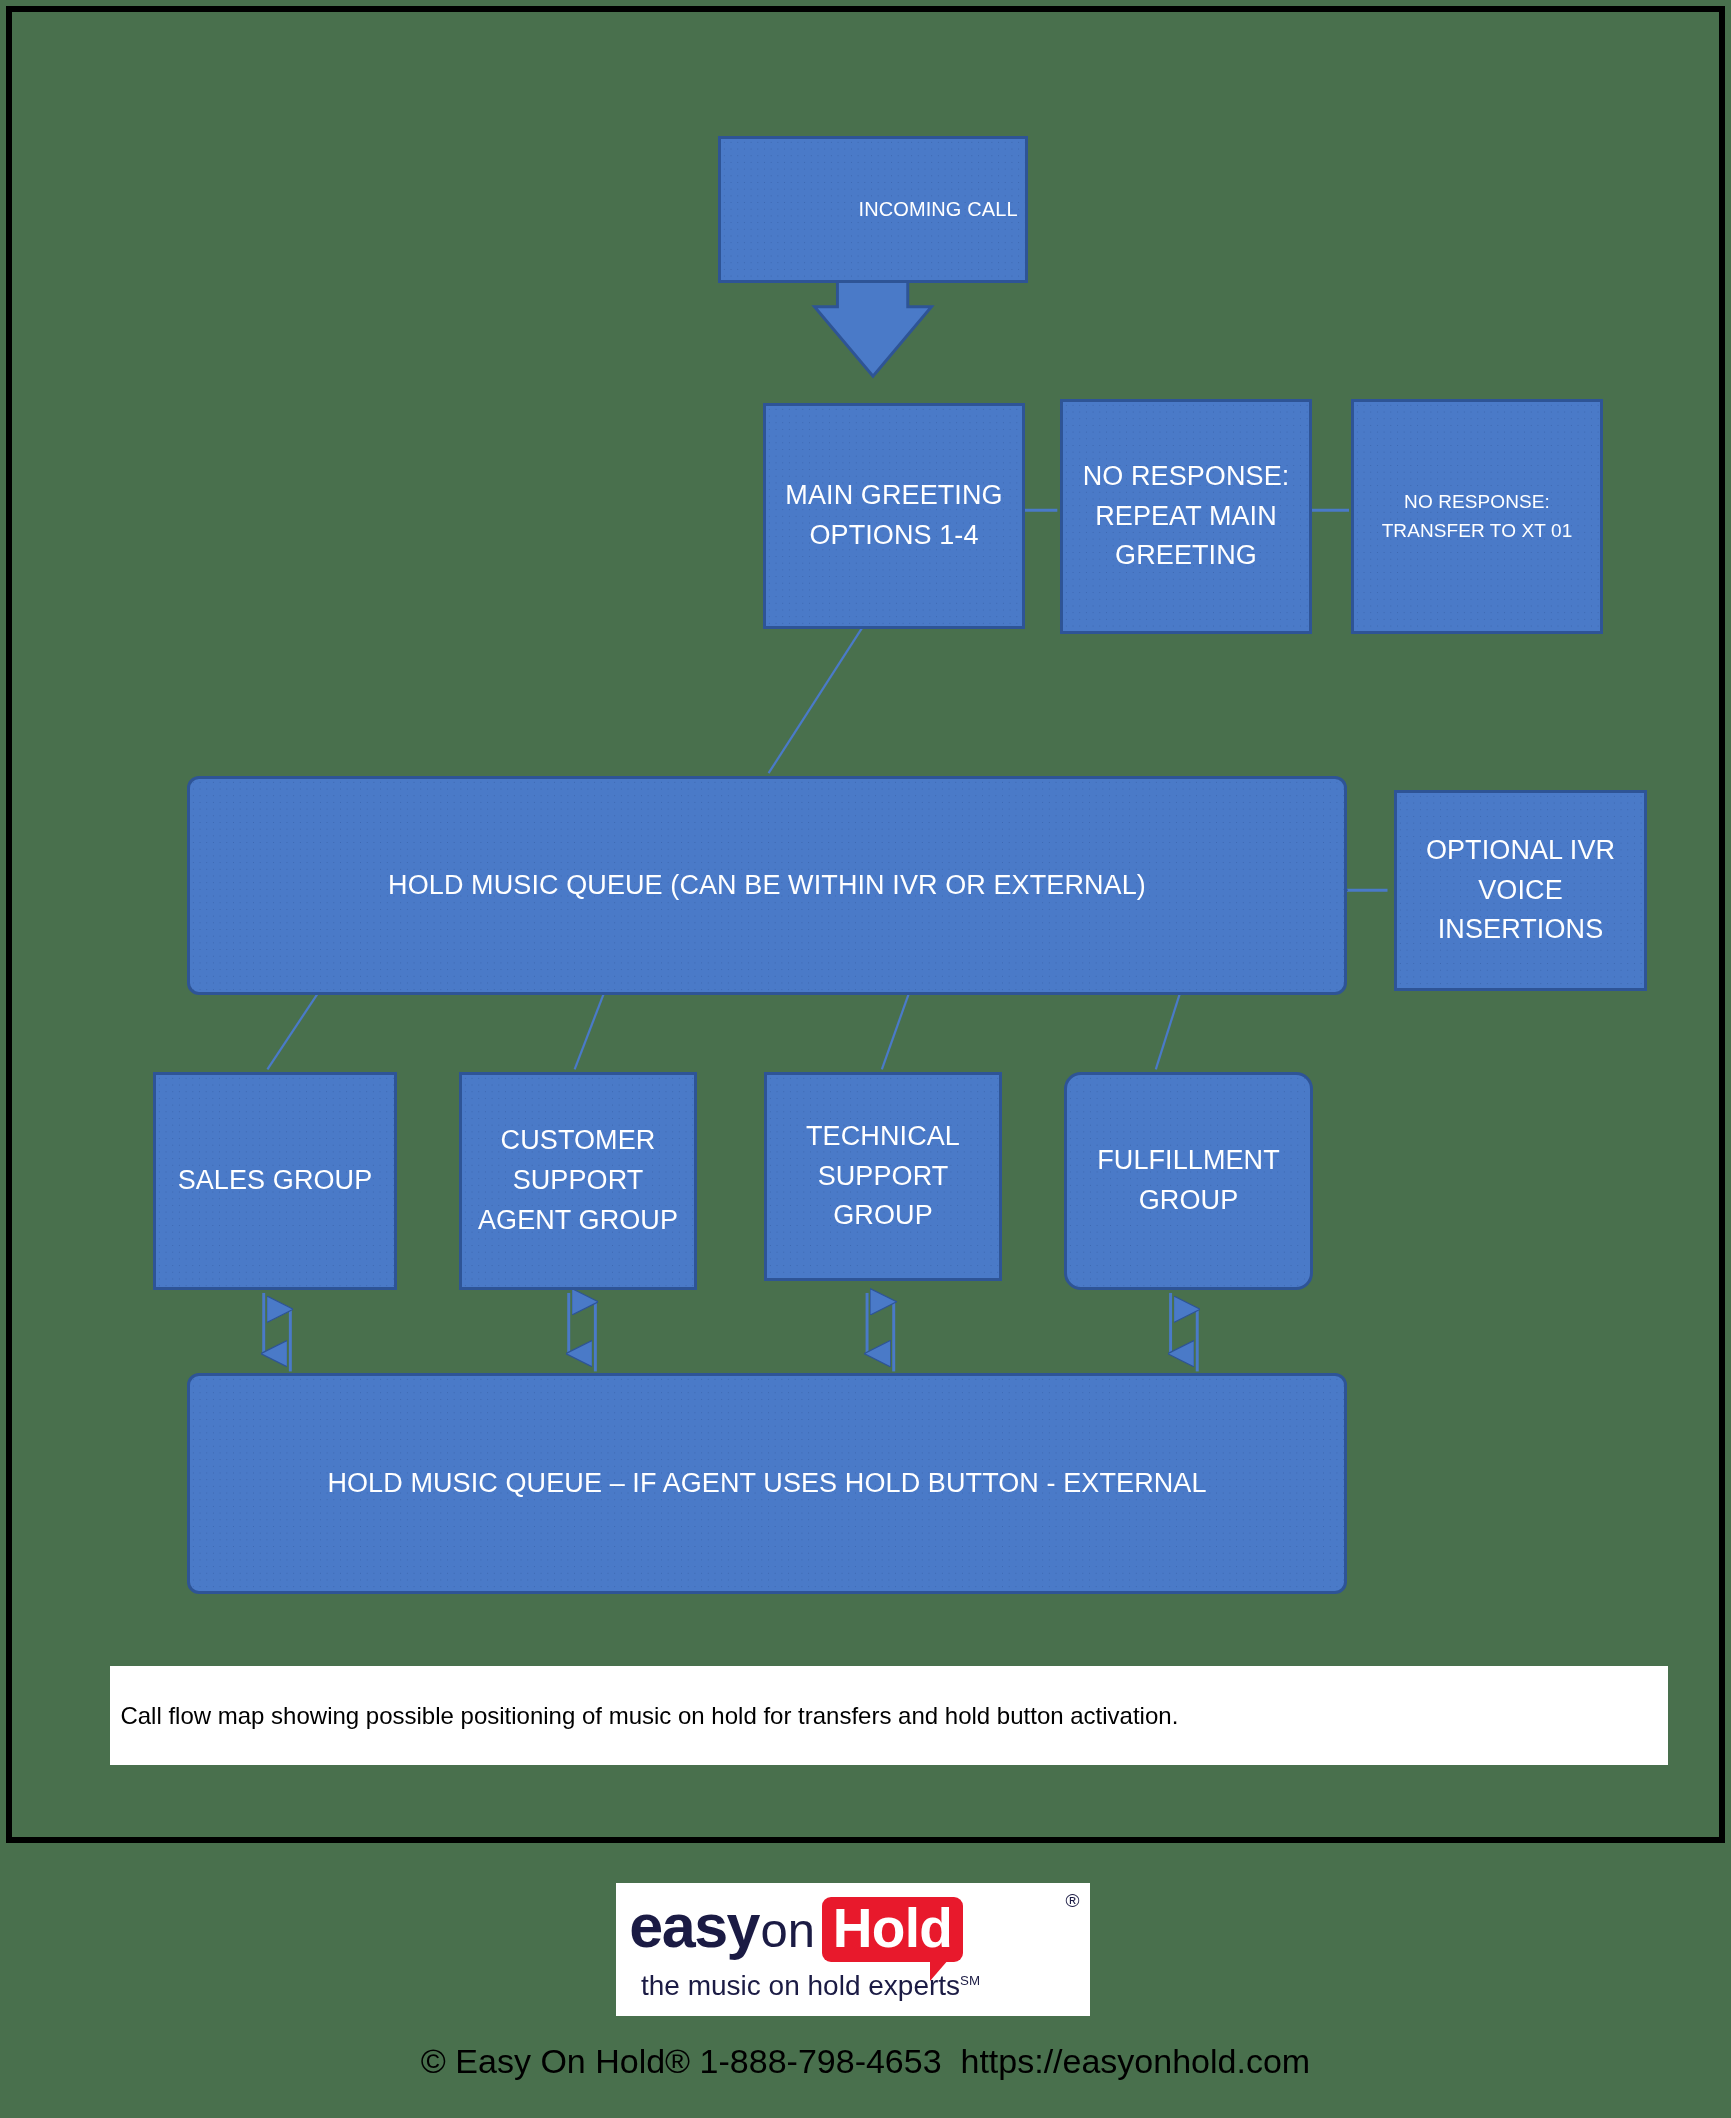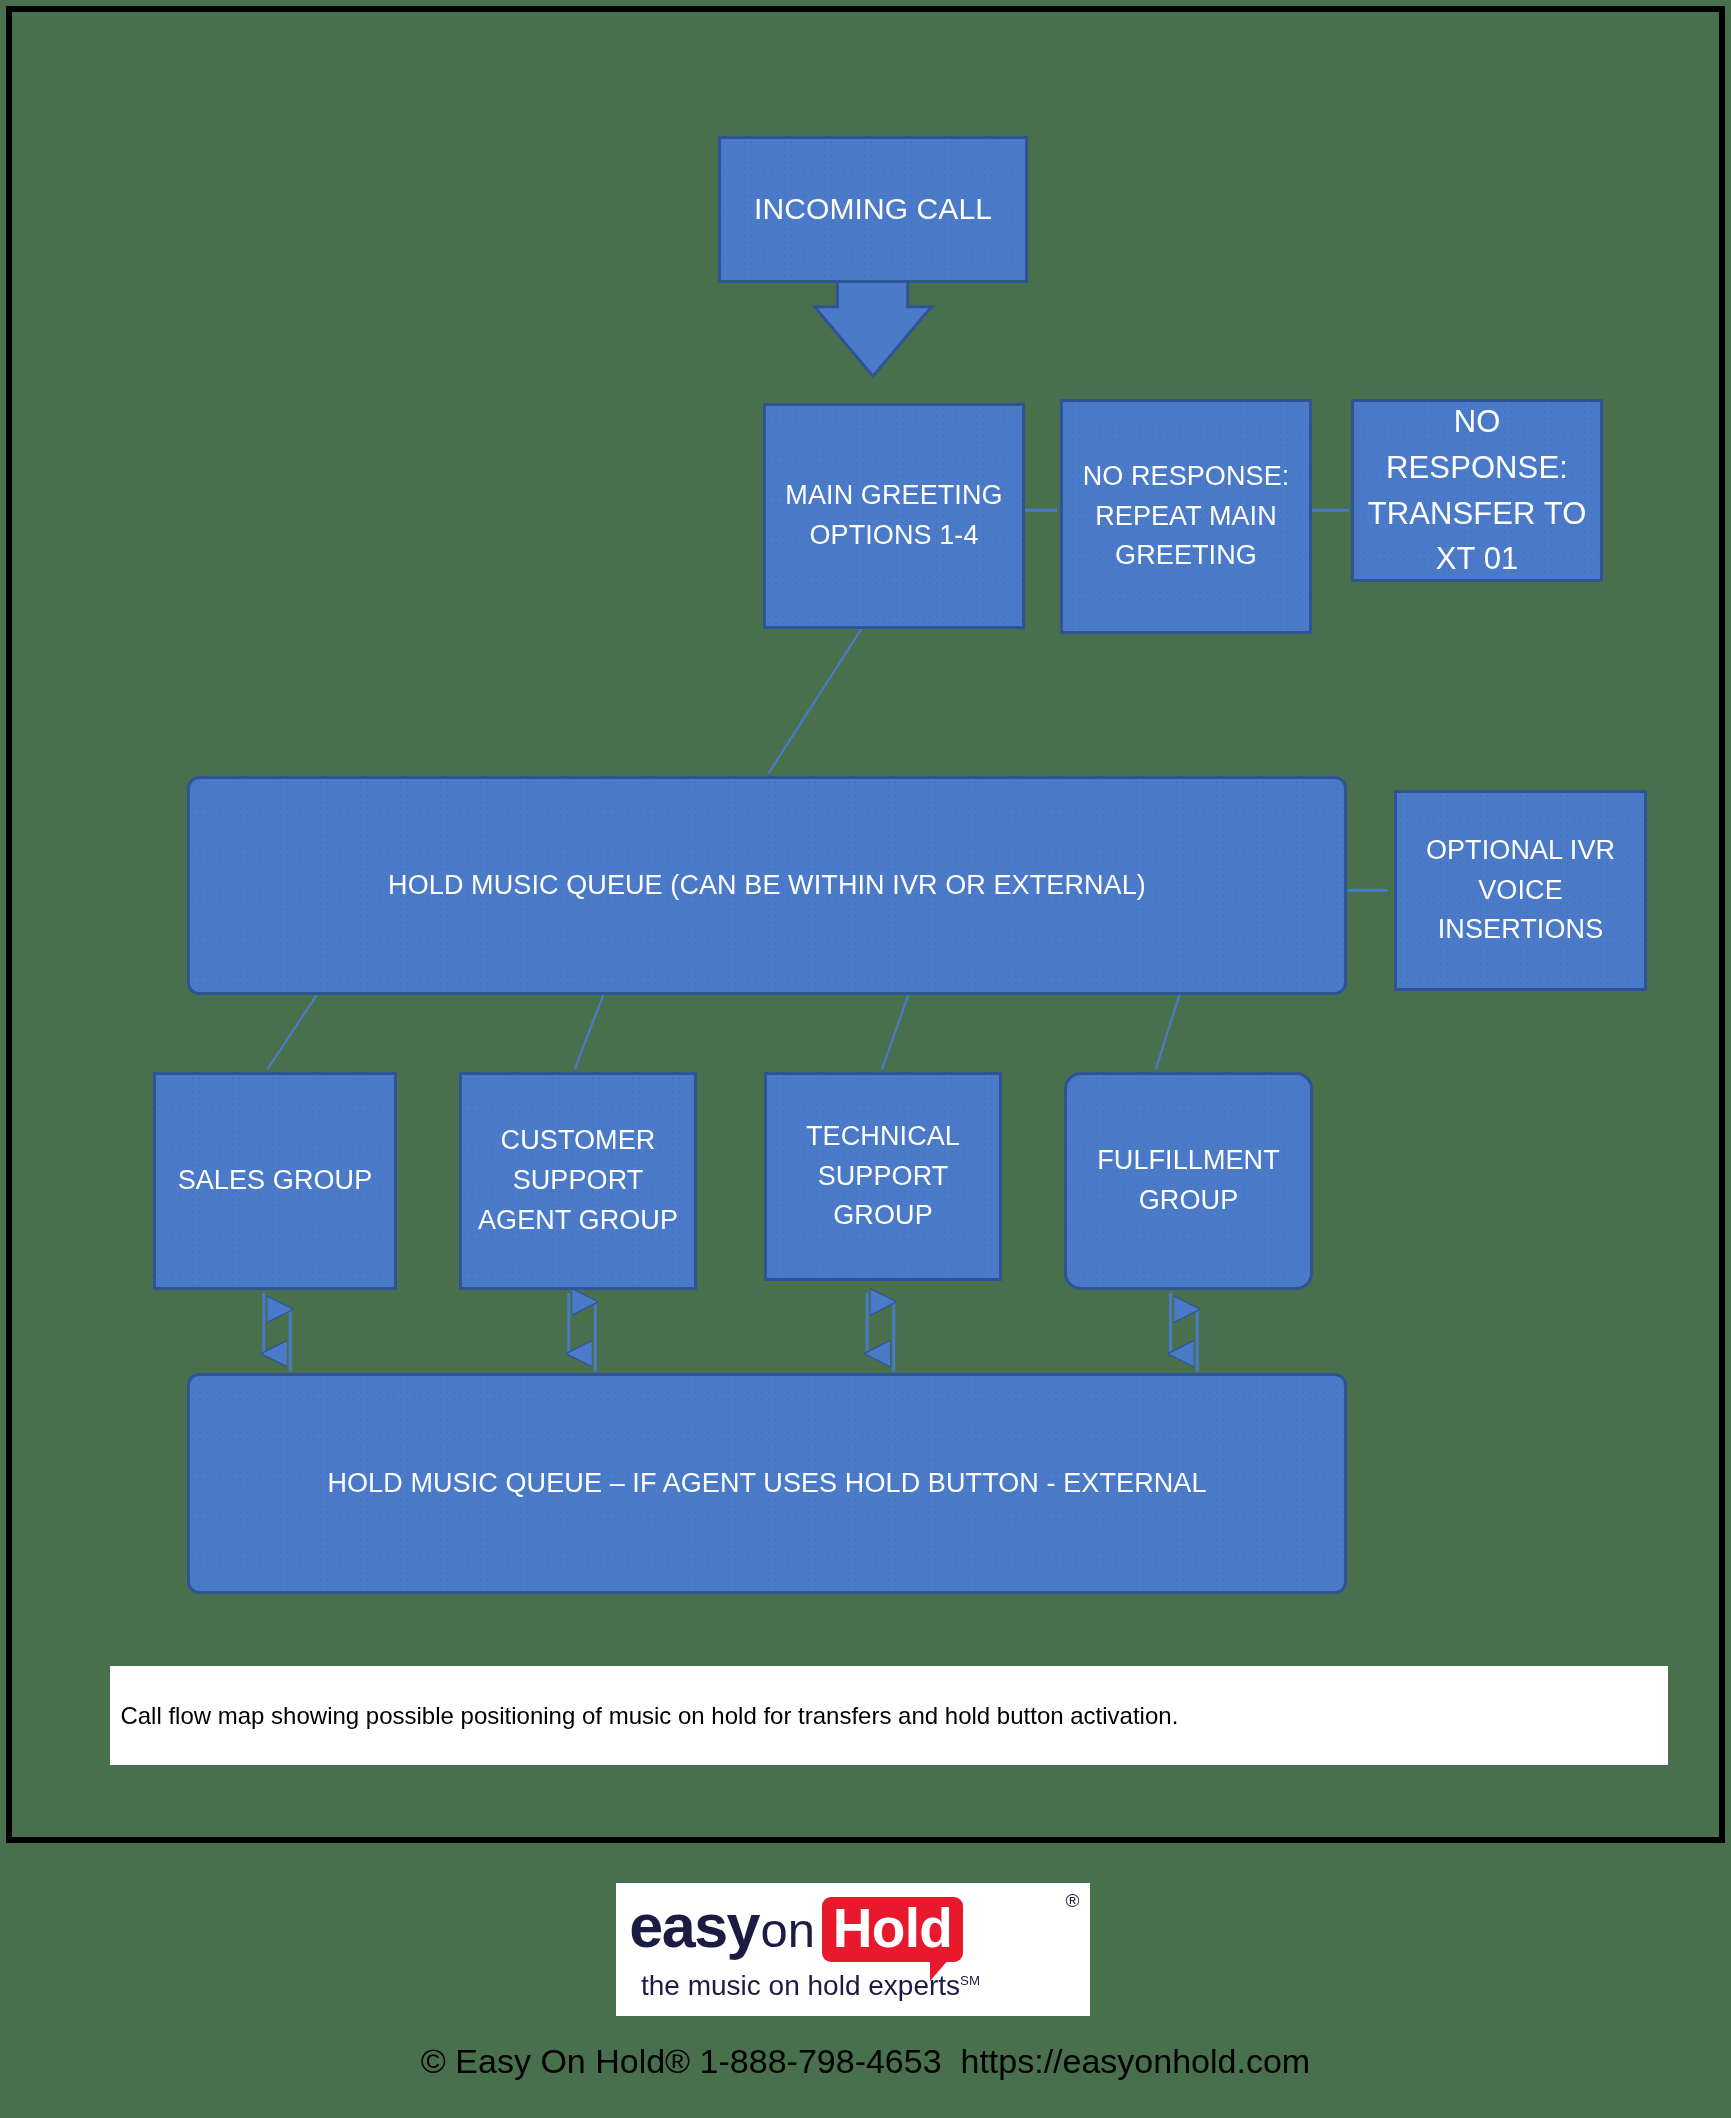--- a/index.html
+++ b/index.html
@@ -61,24 +61,24 @@
     font-weight: 400;
     line-height: 1.48;
     letter-spacing: 0.1px;
     z-index: 5;
   }
   .fbox span { display: block; padding: 0 7.4px; }
 
   .rounded { border-radius: 12px; margin-left: 36px; }
 
   
-  #box-incoming-call { left: 706px;  top: 124px;  width: 310px; height: 147px; font-size: 30px; }
+  #box-incoming-call { left: 706px;  top: 124px;  width: 310px; height: 147px; font-size: 20px; justify-content: flex-end; }
   #box-main-greeting { left: 751px; top: 391px;  width: 262px; height: 226px; font-size: 27px; }
   #box-no-response-repeat { left: 1048px; top: 387px; width: 252px; height: 235px; font-size: 27px; }
-  #box-no-response-transfer { left: 1339px; top: 387px; width: 252px; height: 183px; font-size: 31px; }
+  #box-no-response-transfer { left: 1339px; top: 387px; width: 252px; height: 235px; font-size: 19px; }
   #box-hold-music-queue-1 { left: 139px;  top: 764px; width: 1160px; height: 219px; font-size: 27px; }
   #box-optional-ivr { left: 1382px; top: 778px; width: 253px; height: 201px; font-size: 27px; }
   #box-sales-group { left: 141px;  top: 1060px; width: 244px; height: 218px; font-size: 27px; }
   #box-customer-support { left: 447px; top: 1060px; width: 238px; height: 218px; font-size: 27px; }
   #box-technical-support { left: 752px; top: 1060px; width: 238px; height: 209px; font-size: 27px; text-align: center; }
   #box-fulfillment-group { left: 1052px; top: 1060px; width: 249px; height: 218px; font-size: 27px; border-radius: 17px; }
   #box-hold-music-queue-2 { left: 139px;  top: 1361px; width: 1160px; height: 221px; font-size: 27px; }
 
   
   #connectors {

